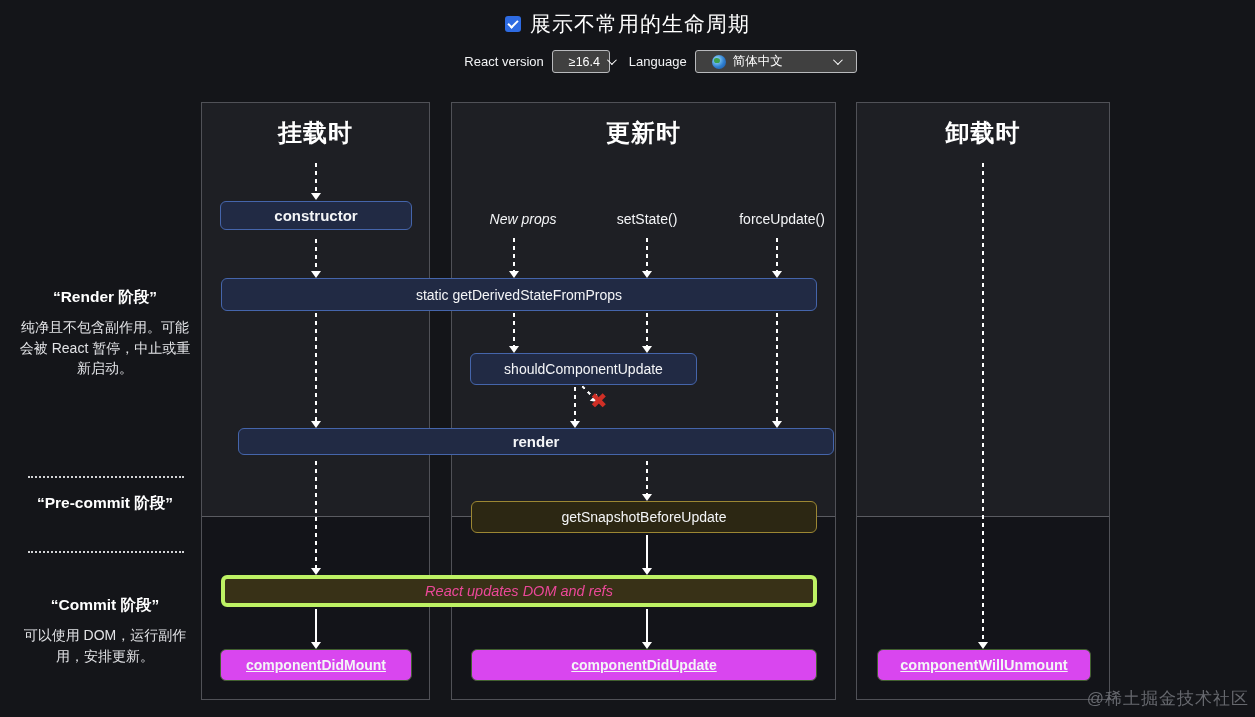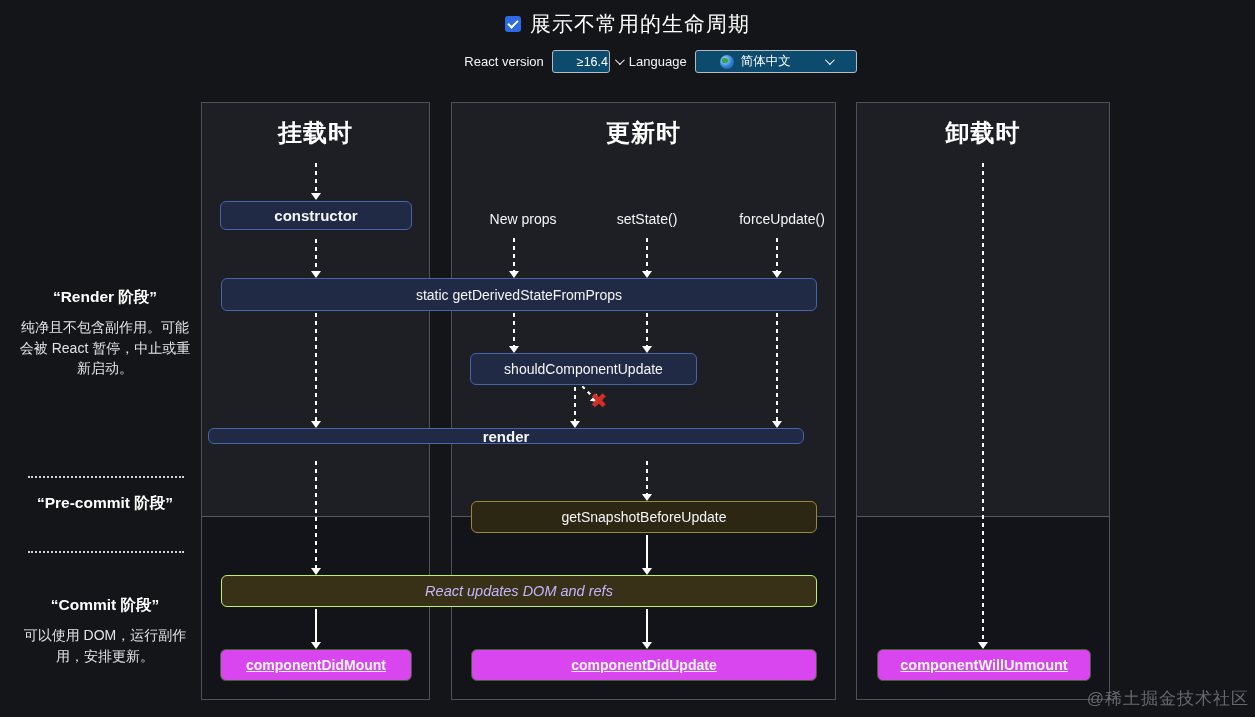--- a/index.html
+++ b/index.html
@@ -12,22 +12,22 @@
 
   
   .header-row { position:absolute; top:10px; left:0; right:0; display:flex; justify-content:center; align-items:center; gap:9px; z-index:5; }
   .checkbox { width:16px; height:16px; background:#2e6be2; border-radius:3px; position:relative; cursor:pointer; }
   .checkbox::after { content:""; position:absolute; left:5px; top:2px; width:4px; height:8px;
     border-right:2px solid #fff; border-bottom:2px solid #fff; transform:rotate(45deg); }
   .page-title { font-size:21px; font-weight:500; letter-spacing:1px; }
 
   .controls-row { position:absolute; top:50px; left:0; right:0; display:flex; justify-content:center; align-items:center; z-index:5; transform:translateX(33px); font-size:13px; }
   .ctl-label { color:#f2f3f5; margin-right:8px; }
-  .select { height:23px; background:#0c4a6e; border:1px solid #b9babd; border-radius:3px;
-    display:flex; align-items:center; gap:7px; padding:0 24px; font-size:12.5px; color:#fff; cursor:pointer; }
+  .select { height:23px; background:#404040; border:1px solid #b9babd; border-radius:3px;
+    display:flex; align-items:center; gap:7px; padding:0 16px; font-size:12.5px; color:#fff; cursor:pointer; }
   .select .chevron { width:7px; height:7px; border-right:1.6px solid #fff; border-bottom:1.6px solid #fff; transform:rotate(45deg) translateY(-2px); flex:none; }
   .sel-version { width:58px; justify-content:space-between; margin-right:19px; }
   .sel-language { width:162px; }
   .sel-language .lang-text { flex:1; }
   .globe { width:14px; height:14px; border-radius:50%; flex:none;
     background:radial-gradient(circle at 35% 35%, #7ec4f0 0 18%, #2f7fd0 55%, #1a4f96 100%);
     position:relative; overflow:hidden; }
   .globe::after { content:""; position:absolute; left:2px; top:3px; width:6px; height:5px; background:#3da04f; border-radius:40% 60% 50% 50%; }
 
   
@@ -37,28 +37,28 @@
   .dotted-sep { position:absolute; left:28px; width:156px; border-top:2px dotted #d2d3d5; z-index:4; }
 
   
   .panel { position:absolute; top:102px; height:598px; border:1px solid #505157; z-index:1; }
   .phase-top { height:414px; background:#1e1f24; border-bottom:1px solid #5a5b61; }
   .phase-bottom { height:182px; background:#131419; }
   .col-title { position:absolute; top:117px; text-align:center; font-size:24px; font-weight:bold; z-index:2; letter-spacing:1px; }
 
   
   .trigger { position:absolute; top:211px; width:140px; text-align:center; font-size:14px; color:#f4f5f7; z-index:2; }
-  .italic { }
+  .italic { font-style:italic; }
 
   
   .box { position:absolute; display:flex; align-items:center; justify-content:center;
     border-radius:6px; z-index:3; color:#f4f5f7; font-size:14px; cursor:pointer; }
   .blue { background:#212a44; border:1px solid #4565ab; }
   .gold { background:#2c2713; border:1px solid #9c8733; }
-  .goldfill { background:#383117; border:1px solid #bef264; color:#c4b5fd; font-style:italic; font-size:14.5px; }
+  .goldfill { background:#383117; border:4px solid #bef264; color:#ec4899; font-style:italic; font-size:14.5px; }
   .green { background:#d946ef; border:1px solid #41602f;text-decoration:underline; }
   .bold { font-weight:bold; }
 
   
   .arrow { position:absolute; width:2px; z-index:2; }
   .arrow.dashed { background:repeating-linear-gradient(to bottom,#fff 0 4px,transparent 4px 8px); }
   .arrow.solid { background:#fff; }
   .arrow::after { content:""; position:absolute; bottom:-5px; left:-4px; width:0; height:0;
     border:5px solid transparent; border-top:7px solid #fff; border-bottom:none; }
   .diag { transform:rotate(-45deg); transform-origin:top center; }
@@ -144,21 +144,21 @@
   <div class="abort-x">✖</div>
   <div class="arrow dashed" style="left:646px;top:461px;height:35px"></div>
   <div class="arrow solid" style="left:646px;top:535px;height:35px"></div>
   <div class="arrow solid" style="left:646px;top:609px;height:35px"></div>
 
   <div class="arrow dashed" style="left:982px;top:163px;height:481px"></div>
 
   <div class="box blue bold" style="left:220px;top:201px;width:192px;height:29px;font-size:15px">constructor</div>
   <div class="box blue" style="left:221px;top:278px;width:596px;height:33px">static getDerivedStateFromProps</div>
   <div class="box blue" style="left:470px;top:353px;width:227px;height:32px">shouldComponentUpdate</div>
-  <div class="box blue bold" style="left:208px;top:428px;width:596px;height:16px;font-size:15px">render</div>
+  <div class="box blue bold" style="left:238px;top:428px;width:596px;height:27px;font-size:15px">render</div>
   <div class="box gold" style="left:471px;top:501px;width:346px;height:32px">getSnapshotBeforeUpdate</div>
   <div class="box goldfill" style="left:221px;top:575px;width:596px;height:32px">React updates DOM and refs</div>
   <div class="box green bold" style="left:220px;top:649px;width:192px;height:32px">componentDidMount</div>
   <div class="box green bold" style="left:471px;top:649px;width:346px;height:32px">componentDidUpdate</div>
   <div class="box green bold" style="left:877px;top:649px;width:214px;height:32px;font-size:14.5px">componentWillUnmount</div>
 
   <div class="watermark">@稀土掘金技术社区</div>
 
 </div>
 

